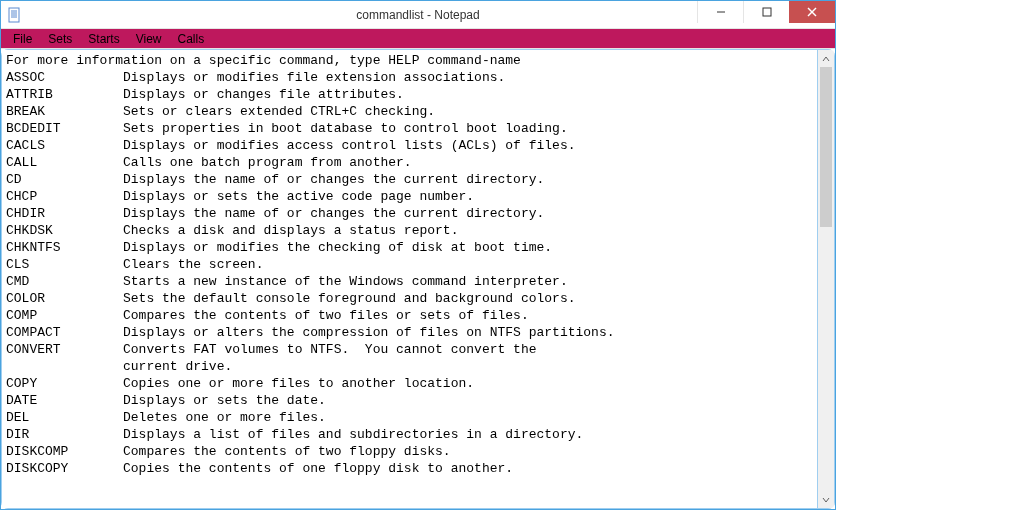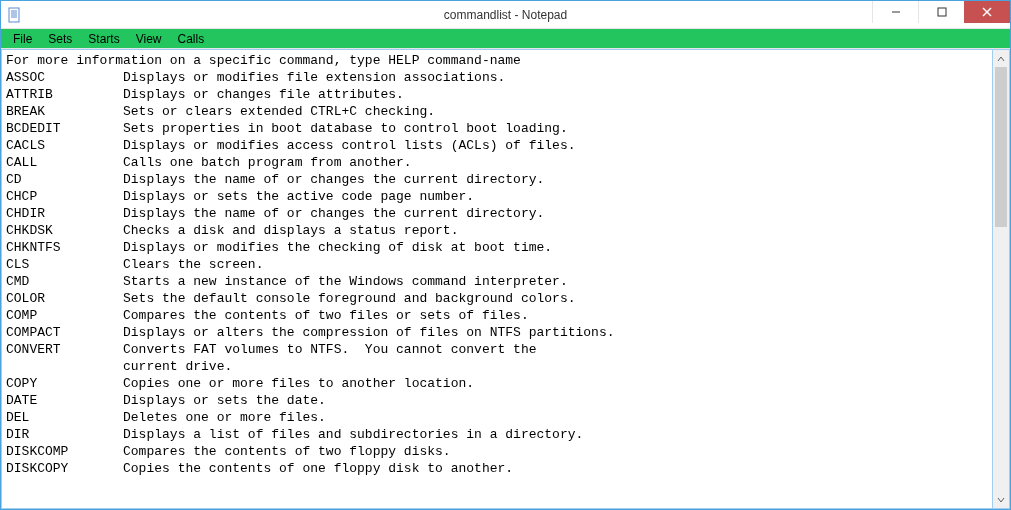--- a/index.html
+++ b/index.html
@@ -5,21 +5,21 @@
   * { box-sizing: border-box; }
   html, body {
     margin: 0; padding: 0;
     width: 1011px; height: 510px;
     font-family: "Segoe UI", Tahoma, sans-serif;
     font-size: 12px;
     background: #fff;
     overflow: hidden;
   }
   .window {
-    width: 1011px; height: 510px;
+    width: 836px; height: 510px;
     border: 1px solid #4aa3df;
     display: flex; flex-direction: column;
     background: #fff;
   }
   .titlebar {
     height: 28px;
     background: #fff;
     display: flex;
     align-items: center;
     justify-content: center;
@@ -50,36 +50,37 @@
     cursor: default;
   }
   .winbtn.close {
     background: #c75050;
     color: #fff;
     border-left: none;
   }
   .winbtn svg { display: block; }
   .menubar {
     height: 20px;
-    background: #22c55e;
+    background: #be185d;
     display: flex;
     align-items: center;
     padding: 0 4px;
     border-bottom: 1px solid #e5e5e5;
     font-size: 12px;
     color: #000;
   }
   .menuitem {
     padding: 1px 8px;
     cursor: default;
   }
   .client-wrap {
     flex: 1;
     position: relative;
     overflow: hidden;
+    border-radius: 7px;
   }
   .client {
     position: absolute;
     left: 0; top: 0; bottom: 0;
     right: 17px;
     border: 1px solid #9fcef0;
     overflow: hidden;
     background: #fff;
   }
   .textarea {

